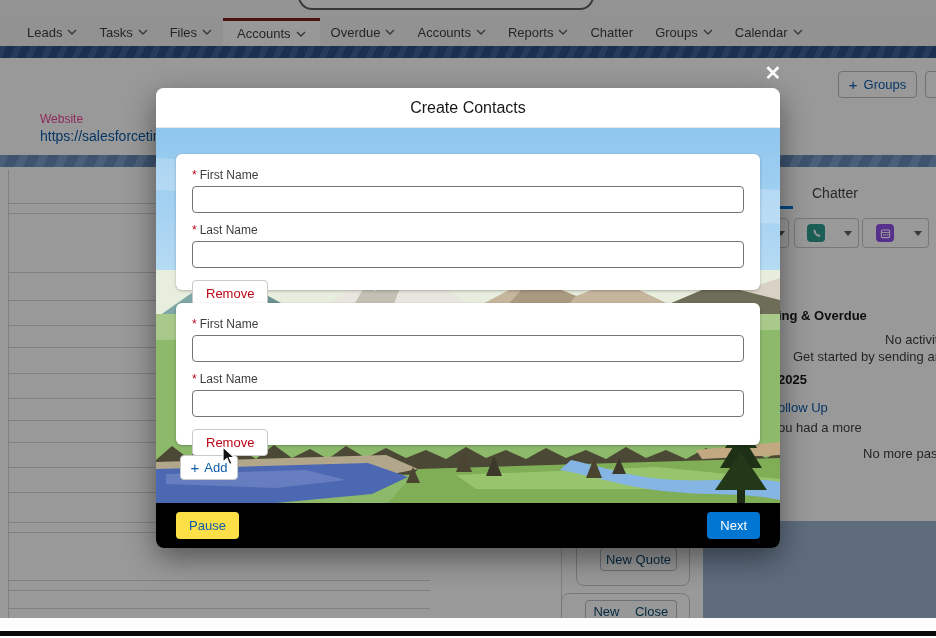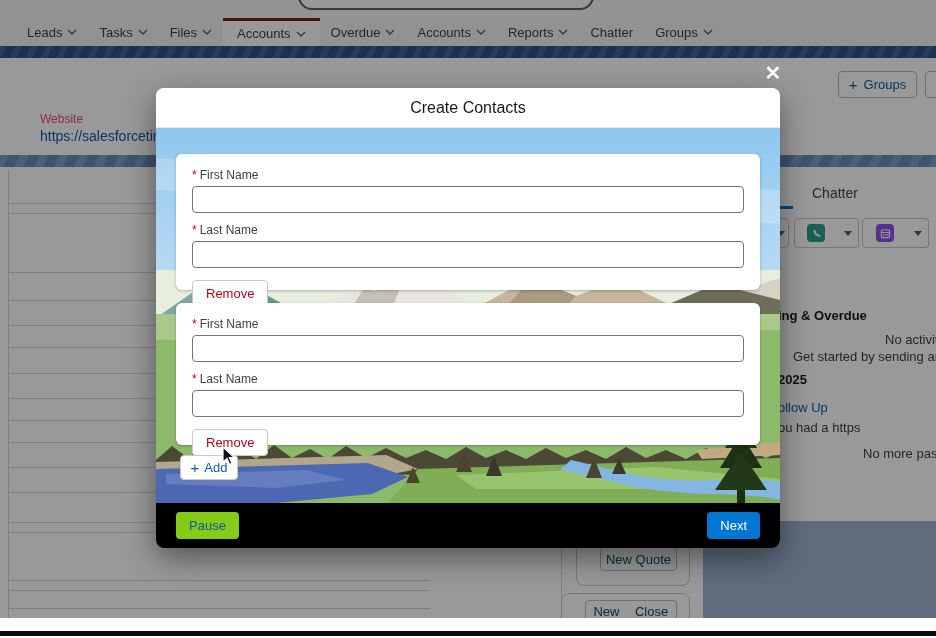--- a/index.html
+++ b/index.html
@@ -72,21 +72,21 @@
     box-shadow:0 1px 3px rgba(0,0,0,.25); padding:12px 16px 10px 16px; }
   .card-1 { top:26px; height:136px; }
   .card-2 { top:175px; height:142px; }
   .field-label { font-size:12px; color:#3e3e3c; margin:2px 0 4px 0; }
   .req { color:#ba0517; margin-right:3px; }
   .field-input { width:100%; height:27px; border:1px solid #757575; border-radius:4px; background:#fff; font-size:13px; padding:0 8px; }
   .remove-row { display:flex; margin-top:12px; }
   .remove-btn { background:#fff; border:1px solid #c9c9c9; border-radius:4px; color:#ba0517; font-size:13px; padding:5px 13px; cursor:pointer; }
   .add-btn { position:absolute; left:24px; top:327px; width:58px; height:25px; background:#fff; border:1px solid #c9c9c9;
     border-radius:4px; color:#0b5cab; font-size:13px; display:flex; align-items:center; justify-content:center; gap:5px; cursor:pointer; }
-  .pause-btn { background:#84cc16; border:none; border-radius:4px; color:#0b5cab; font-size:13px; padding:6px 13px; cursor:pointer; }
+  .pause-btn { background:#fde047; border:none; border-radius:4px; color:#0b5cab; font-size:13px; padding:6px 13px; cursor:pointer; }
   .next-btn { background:#0176d3; border:none; border-radius:4px; color:#fff; font-size:13px; padding:6px 13px; cursor:pointer; }
 </style>
 </head>
 <body>
 
 <div class="screen">
 
   <div class="abs topstrip"></div>
   <div class="abs searchbox"></div>
 
@@ -131,20 +131,26 @@
         <span>Reports</span>
         <svg width="10" height="6">
           <polyline points="1,1 5,5 9,1" fill="none" stroke="#5c5c5c" stroke-width="1.4"></polyline>
         </svg>
       </div>
     <div class="navtab">
         <span>Chatter</span>
       </div>
     <div class="navtab">
         <span>Groups</span>
+        <svg width="10" height="6">
+          <polyline points="1,1 5,5 9,1" fill="none" stroke="#5c5c5c" stroke-width="1.4"></polyline>
+        </svg>
+      </div>
+    <div class="navtab">
+        <span>Calendar</span>
         <svg width="10" height="6">
           <polyline points="1,1 5,5 9,1" fill="none" stroke="#5c5c5c" stroke-width="1.4"></polyline>
         </svg>
       </div>
     <div class="navtab"></div>
 
   </div>
 
   <div class="abs navy-band"></div>
 
@@ -209,21 +215,21 @@
   </div>
   <div class="abs actionbar-btn" style="left:907px; width:22px; border-radius:0 4px 4px 0; border-left:none;">
       <span class="caret"></span>
     </div>
 
   <div class="abs act-text act-bold" style="left:778px; top:308px;">ing &amp; Overdue</div>
   <div class="abs act-text" style="left:885px; top:332px;">No activiti</div>
   <div class="abs act-text" style="left:793px; top:349px;">Get started by sending an em</div>
   <div class="abs act-text act-bold" style="left:778px; top:372px;">2025</div>
   <div class="abs act-text act-link" style="left:778px; top:400px;">ollow Up</div>
-  <div class="abs act-text" style="left:778px; top:420px;">ou had a https</div>
+  <div class="abs act-text" style="left:778px; top:420px;">ou had a more</div>
   <div class="abs act-text" style="left:863px; top:446px;">No more past</div>
 
   <div class="abs slate-panel"></div>
 
   <div class="abs vline" style="left:561px; top:530px; height:88px;"></div>
   <div class="abs card-frame" style="left:576px; top:536px; width:114px; height:50px;"></div>
   <div class="abs card-frame" style="left:561px; top:593px; width:129px; height:40px;"></div>
   <div class="abs bottom-btn newquote-btn">New Quote</div>
   <div class="abs bottom-btn new-btn">New</div>
   <div class="abs bottom-btn close-btn2">Close</div>

